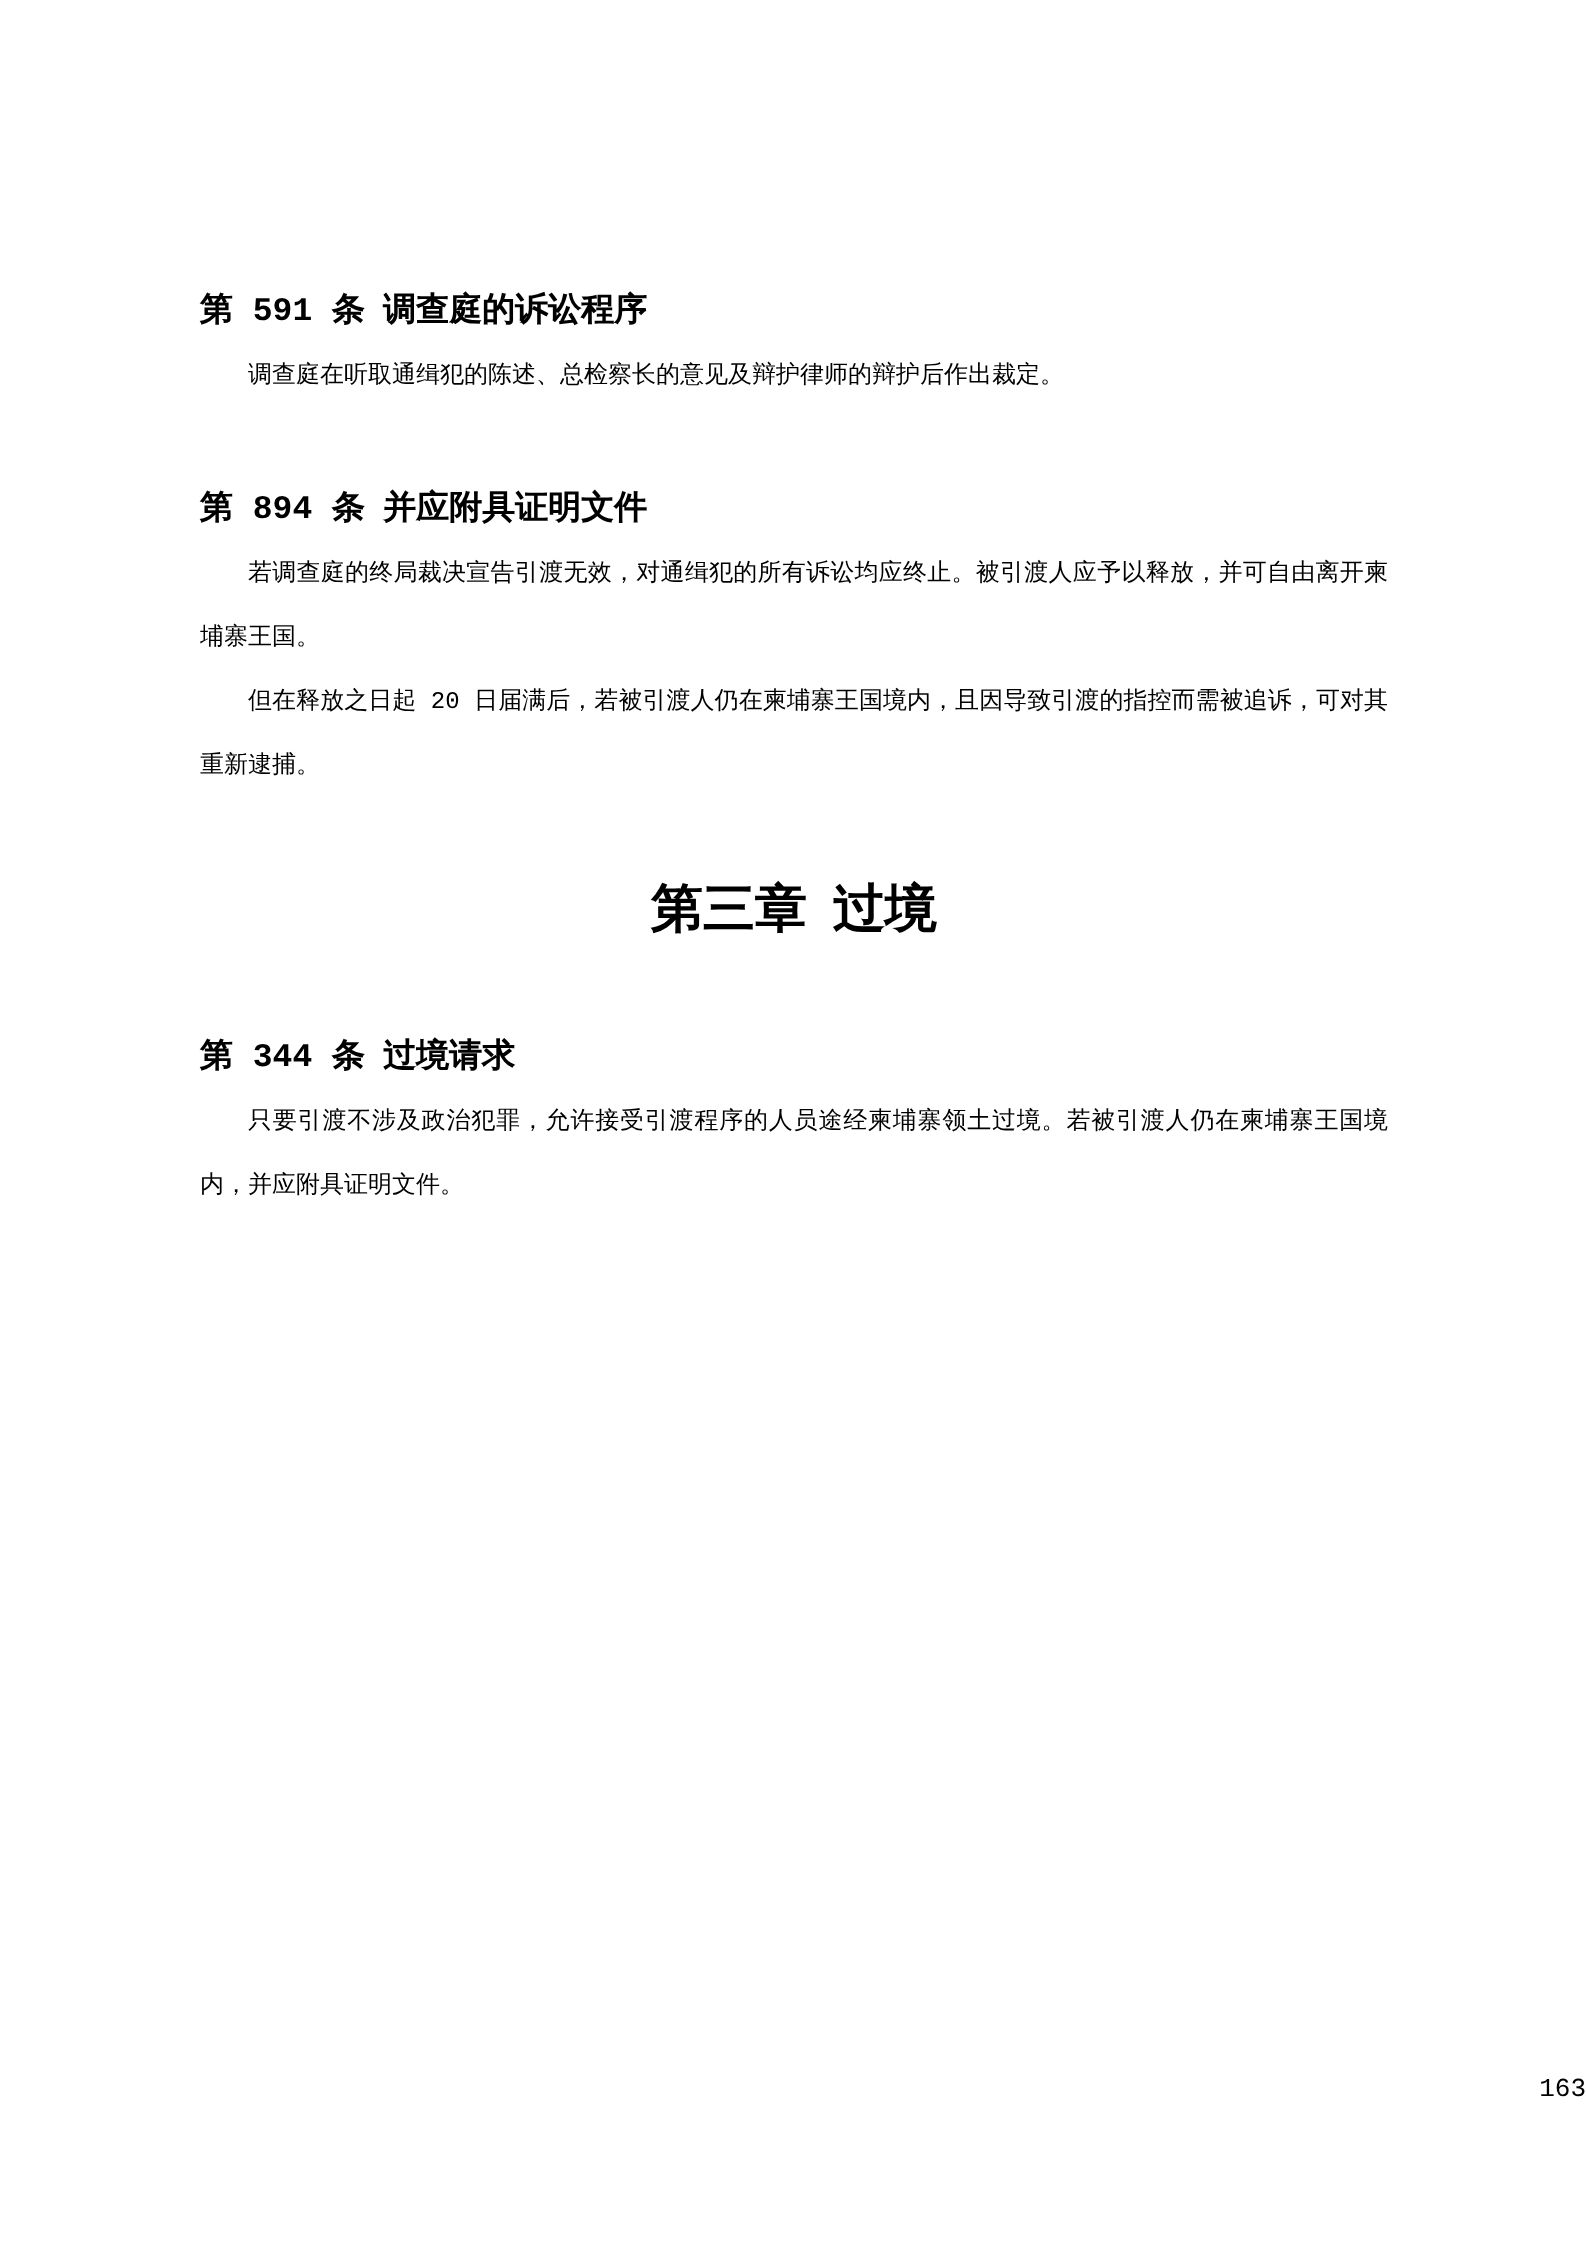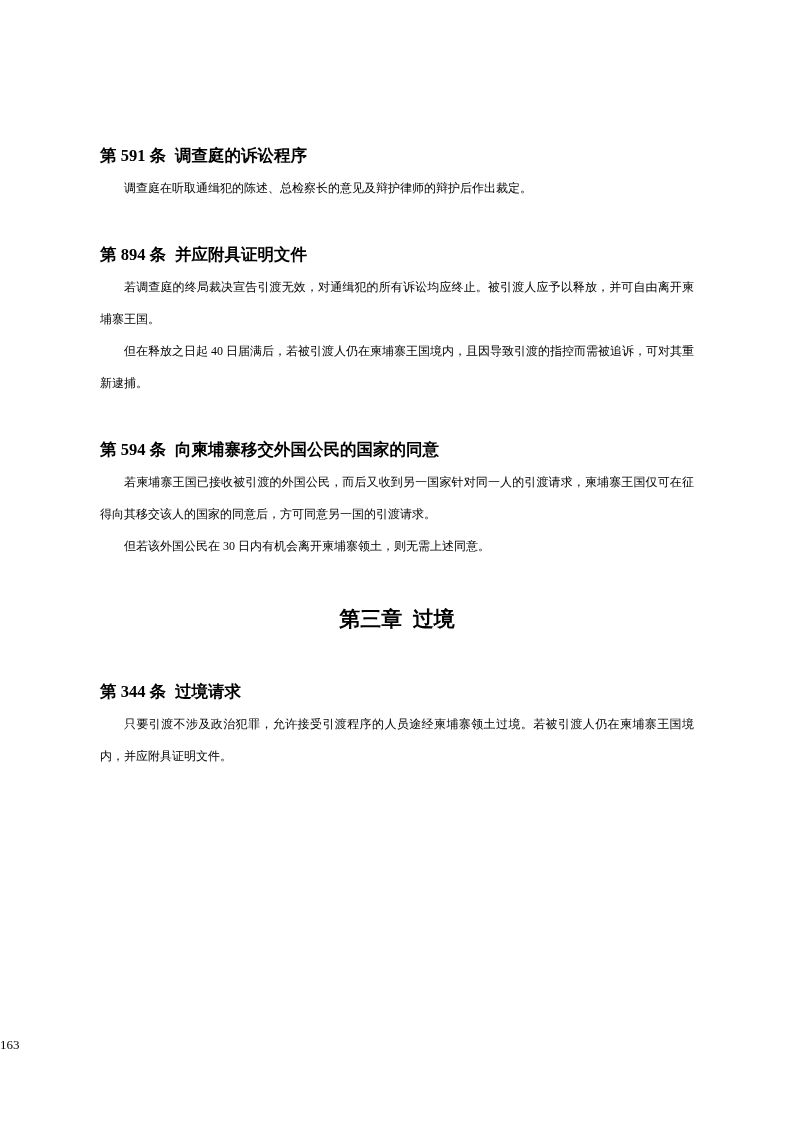--- a/index.html
+++ b/index.html
@@ -6,21 +6,21 @@
     margin: 0;
     padding: 0;
     background: #ffffff;
   }
   .page {
     position: relative;
     width: 793px;
     height: 1122px;
     background: #ffffff;
     color: #000000;
-    font-family: Liberation Serif, serif;
+    font-family: Liberation Mono, monospace;
     overflow: hidden;
   }
   .content {
     position: absolute;
     top: 140px;
     left: 100px;
     width: 594px;
   }
   .section {
     margin: 0 0 35px 0;
@@ -35,34 +35,34 @@
     margin-left: 0.55em;
   }
   .article p {
     margin: 0;
     font-size: 12px;
     line-height: 32px;
     text-align: justify;
     text-indent: 2em;
   }
   .chapter-heading {
-    font-size: 21px;
+    font-size: 26px;
     font-weight: bold;
     line-height: 44px;
     text-align: center;
   }
   .chapter-heading .chapter-title {
     margin-left: 0.5em;
   }
   .footer {
     position: absolute;
     top: 1036px;
     left: 0;
     width: 100%;
-    text-align: left;
+    text-align: right;
     font-size: 13px;
     line-height: 18px;
   }
 </style>
 </head>
 <body>
 
 <div class="page">
   <div class="content">
 
@@ -72,30 +72,23 @@
       </div>
       <p>调查庭在听取通缉犯的陈述、总检察长的意见及辩护律师的辩护后作出裁定。</p>
     </div>
 
 
     <div class="section article">
       <div class="article-heading">
         <span class="article-num">第 894 条</span><span class="article-title">并应附具证明文件</span>
       </div>
       <p>若调查庭的终局裁决宣告引渡无效，对通缉犯的所有诉讼均应终止。被引渡人应予以释放，并可自由离开柬埔寨王国。</p>
-      <p>但在释放之日起 40 日届满后，若被引渡人仍在柬埔寨王国境内，且因导致引渡的指控而需被追诉，可对其重新逮捕。</p>
+      <p>但在释放之日起 20 日届满后，若被引渡人仍在柬埔寨王国境内，且因导致引渡的指控而需被追诉，可对其重新逮捕。</p>
     </div>
 
-    <div class="section article">
-      <div class="article-heading">
-        <span class="article-num">第 594 条</span><span class="article-title">向柬埔寨移交外国公民的国家的同意</span>
-      </div>
-      <p>若柬埔寨王国已接收被引渡的外国公民，而后又收到另一国家针对同一人的引渡请求，柬埔寨王国仅可在征得向其移交该人的国家的同意后，方可同意另一国的引渡请求。</p>
-      <p>但若该外国公民在 30 日内有机会离开柬埔寨领土，则无需上述同意。</p>
-    </div>
 
     <div class="section chapter-heading">
       <span class="chapter-num">第三章</span><span class="chapter-title">过境</span>
     </div>
 
     <div class="section article">
       <div class="article-heading">
         <span class="article-num">第 344 条</span><span class="article-title">过境请求</span>
       </div>
       <p>只要引渡不涉及政治犯罪，允许接受引渡程序的人员途经柬埔寨领土过境。若被引渡人仍在柬埔寨王国境内，并应附具证明文件。</p>

